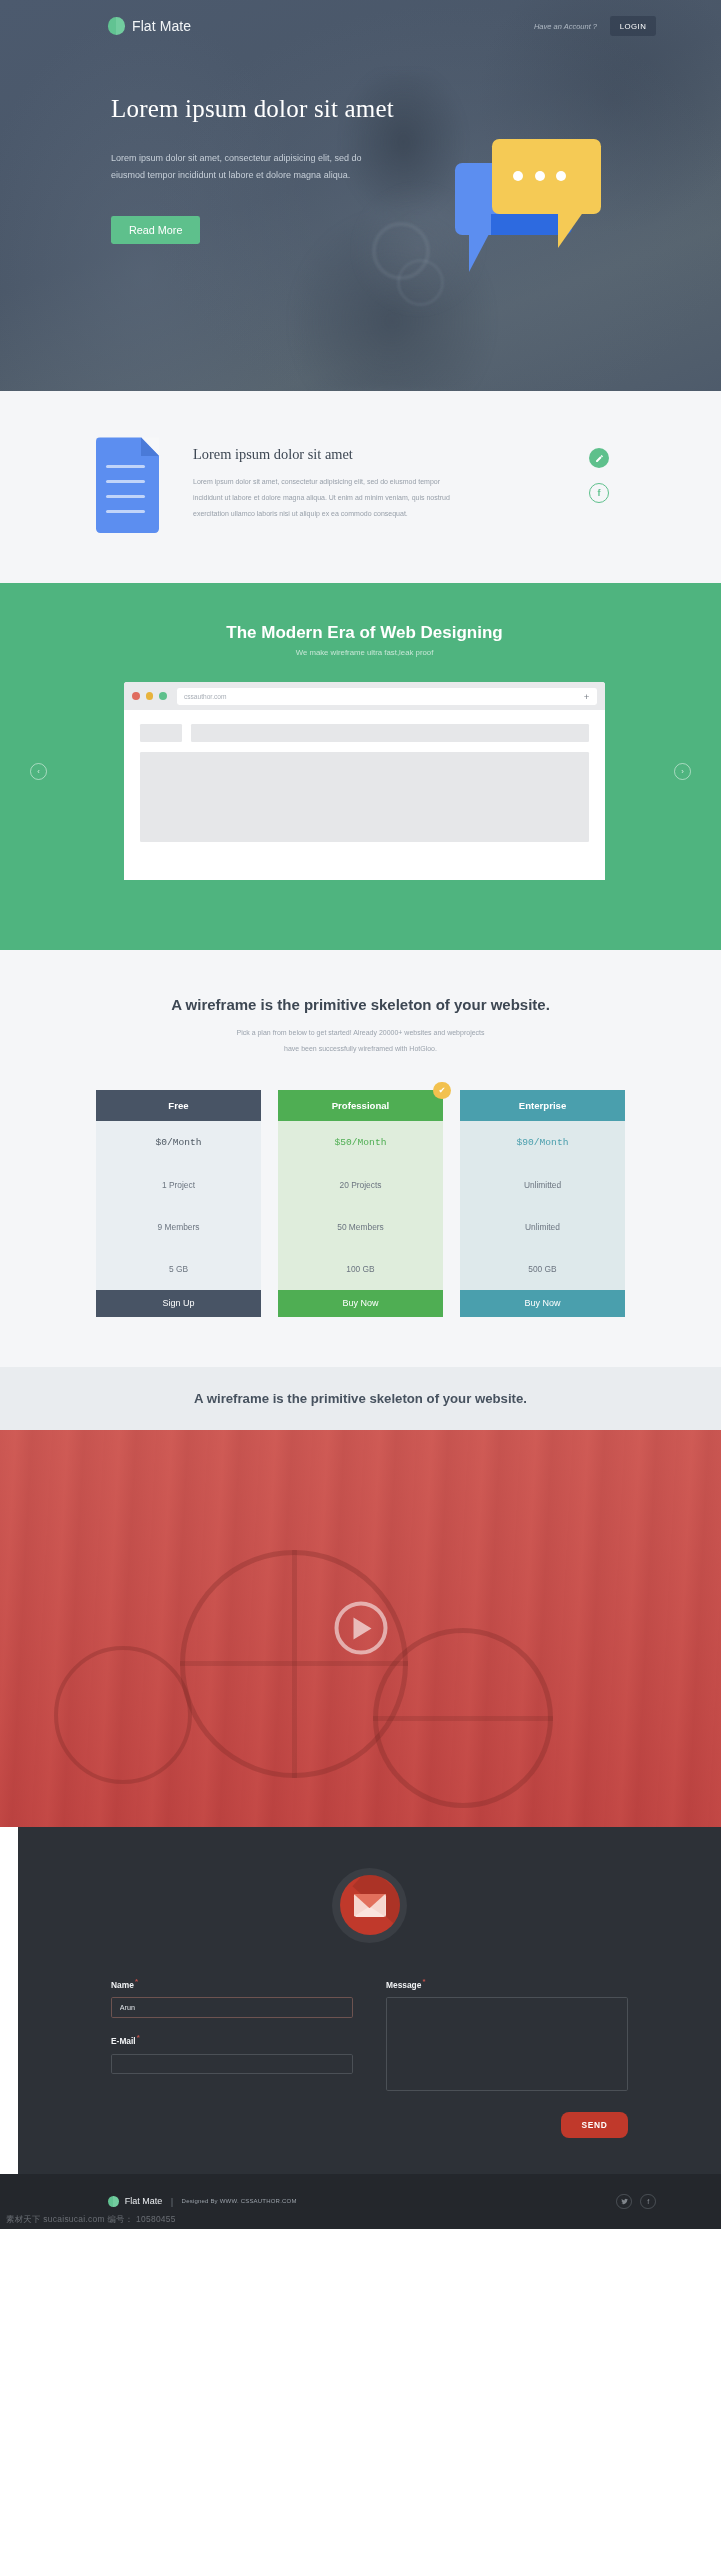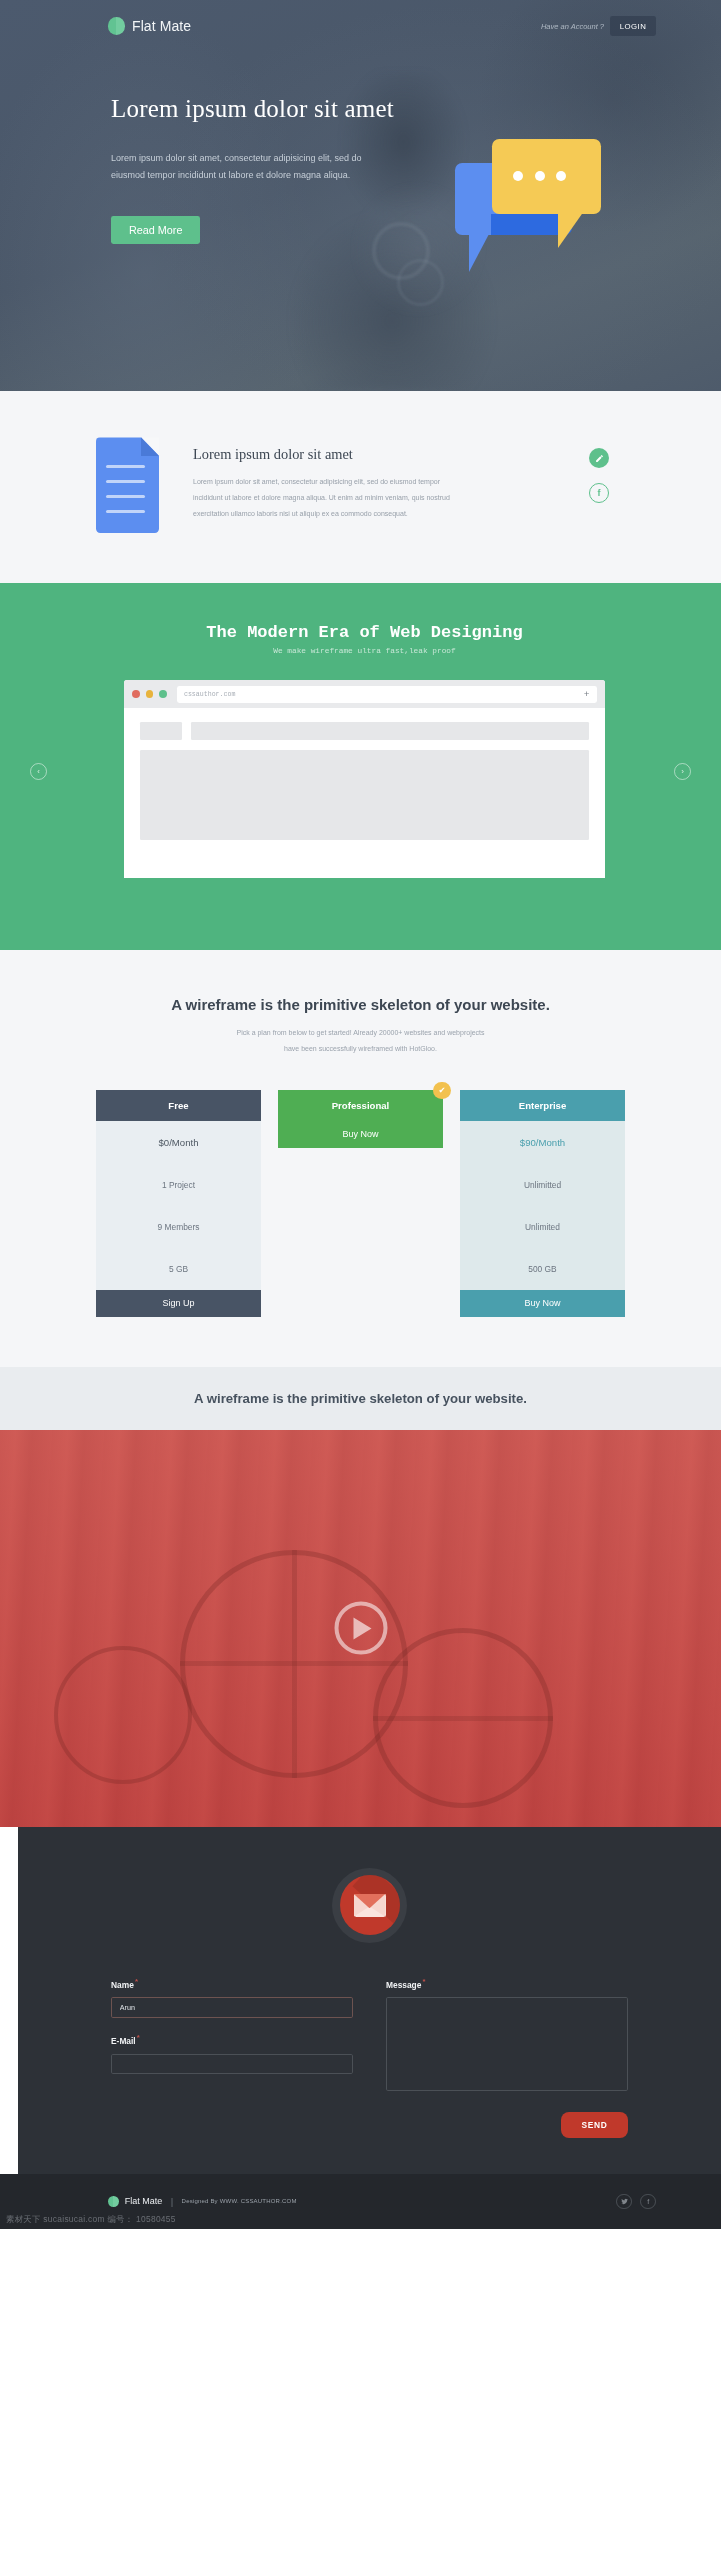--- a/index.html
+++ b/index.html
@@ -57,21 +57,21 @@
   }
   .brand { display: flex; align-items: center; gap: 6.6px; }
   .brand-dot {
     width: 17.4px; height: 17.4px; border-radius: 50%;
     background: linear-gradient(to right, #61c392 0%, #61c392 50%, #72cc9f 50%, #72cc9f 100%);
   }
   .brand-name {
     color: #f2f5f7; font-size: 14px; letter-spacing: 0.1px;
     font-family: "Liberation Sans", sans-serif;
   }
-  .nav-right { display: flex; align-items: center; gap: 6px; }
+  .nav-right { display: flex; align-items: center; gap: 13px; }
   .nav-have {
     color: rgba(214,222,230,.72); font-size: 7.5px; font-style: italic;
   }
   .btn-login {
     background: rgba(42,54,70,.52); color: #fff;
     font-size: 7.8px; letter-spacing: 0.5px;
     padding: 5.4px 9.6px; border-radius: 2.4px; border: none; cursor: pointer;
   }
 
   .hero-body { position: relative; z-index: 4; padding: 43px 0 0 111px; }
@@ -152,21 +152,21 @@
   .feature-actions { width: 36px; display: flex; flex-direction: column; gap: 14.4px; padding-top: 13.2px; }
   .circle-btn {
     width: 20px; height: 20px; border-radius: 50%;
     display: flex; align-items: center; justify-content: center; cursor: pointer;
   }
   .circle-btn.filled { background: #5ec08c; }
   .circle-btn.outline { border: 0.9px solid #5ec08c; color: #5ec08c; font-weight: bold; font-size: 9px; }
 
   
   .band {
-    background: #4fb47f; padding: 40px 0 0 8px; position: relative; height: 367px; font-family: Liberation Mono, monospace;
+    background: #4fb47f; padding: 40px 0 0 8px; position: relative; height: 367px;
   }
   .band-title { text-align: center; color: #fff; font-size: 17px; font-weight: bold; }
   .band-sub { text-align: center; color: rgba(255,255,255,.68); font-size: 7.8px; margin-top: 5px; }
   .browser {
     width: 481px; margin: 25px auto 0 auto; background: #fff;
     border-radius: 3px 3px 0 0; overflow: hidden; height: 198px;
   }
   .browser-bar {
     height: 28px; background: #e9eaec; display: flex; align-items: center; padding: 0 8.4px; gap: 5.4px;
   }
@@ -206,21 +206,21 @@
     background: #f2c14e; border-radius: 50%; color: #fff; font-size: 8.4px;
     display: flex; align-items: center; justify-content: center;
   }
   .plan-rows { }
   .plan-row {
     text-align: center; font-size: 8.4px; padding: 16px 0; color: #6c7580;
   }
   .plan.free .plan-rows { background: #e9eef2; }
   .plan.pro .plan-rows { background: #dfeddc; }
   .plan.ent .plan-rows { background: #dee9eb; }
-  .plan-price { font-size: 9.6px; font-weight: normal; }
+  .plan-price { font-size: 9.6px; font-weight: normal; font-family: Liberation Mono, monospace; }
   .plan.free .plan-price { color: #4e5863; }
   .plan.pro .plan-price { color: #4fae53; }
   .plan.ent .plan-price { color: #4a9fad; }
   .plan-cta {
     width: 100%; border: none; cursor: pointer;
     color: #fff; font-size: 9px; padding: 8.4px 0; text-align: center;
   }
   .plan-cta.free { background: #485465; }
   .plan-cta.pro { background: #4fae53; }
   .plan-cta.ent { background: #4a9fad; }
@@ -448,20 +448,26 @@
         <div class="plan-row">1 Project</div>
         <div class="plan-row">9 Members</div>
         <div class="plan-row">5 GB</div>
       </div>
       <button class="plan-cta free">Sign Up</button>
     </div>
 
     <div class="plan pro">
       <div class="plan-badge">✔</div>
       <div class="plan-head pro">Professional</div>
+      <div class="plan-rows">
+        <div class="plan-row plan-price">$50/Month</div>
+        <div class="plan-row">20 Projects</div>
+        <div class="plan-row">50 Members</div>
+        <div class="plan-row">100 GB</div>
+      </div>
       <button class="plan-cta pro">Buy Now</button>
     </div>
 
     <div class="plan ent">
       <div class="plan-head ent">Enterprise</div>
       <div class="plan-rows">
         <div class="plan-row plan-price">$90/Month</div>
         <div class="plan-row">Unlimitted</div>
         <div class="plan-row">Unlimited</div>
         <div class="plan-row">500 GB</div>

